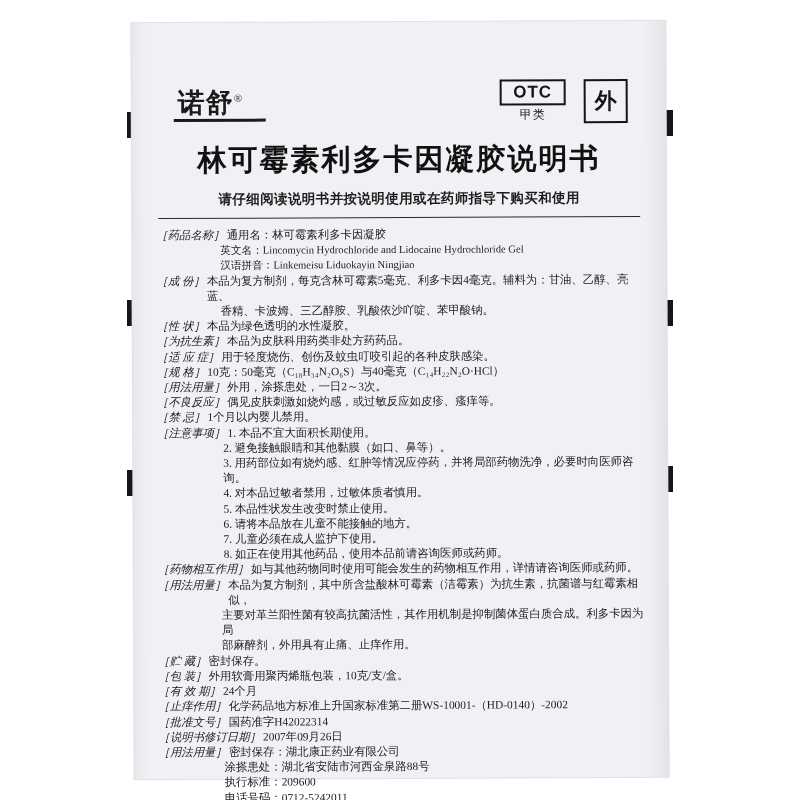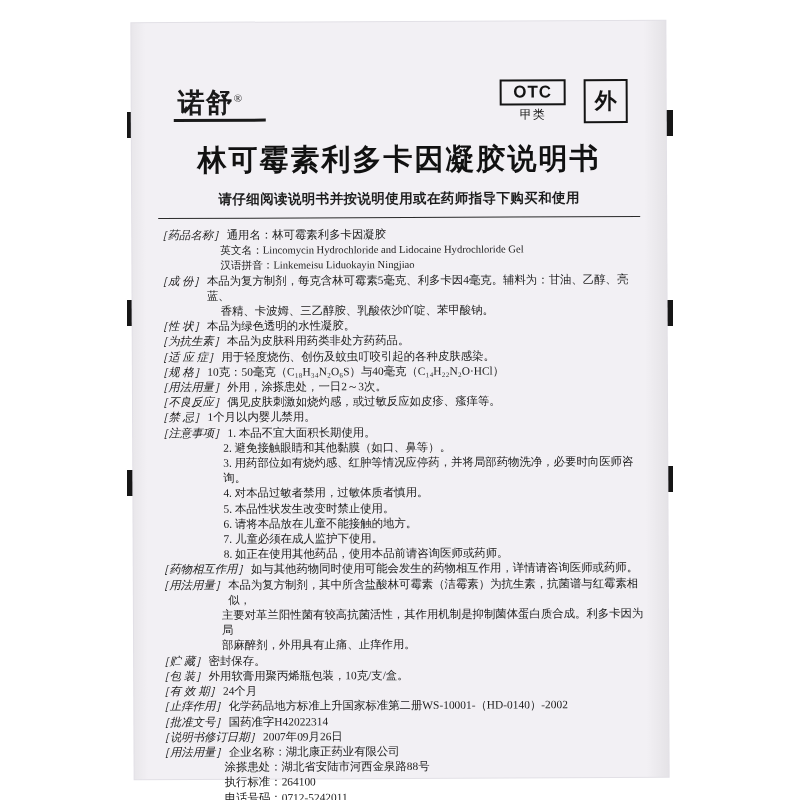--- a/index.html
+++ b/index.html
@@ -309,25 +309,25 @@
           <span class="label">［批准文号］</span>
           <span class="value">国药准字H42022314</span>
         </div>
         <div class="row">
           <span class="label">［说明书修订日期］</span>
           <span class="value">2007年09月26日</span>
         </div>
 
         <div class="row">
           <span class="label">［用法用量］</span>
-          <span class="value"><span>企业名称：</span><span>湖北康正药业有限公司</span></span>
+          <span class="value"><span>密封保存：</span><span>湖北康正药业有限公司</span></span>
         </div>
         <div class="notes-list">
           <div><span>涂搽患处：</span><span>湖北省安陆市河西金泉路88号</span></div>
-          <div><span>执行标准：</span><span>264100</span></div>
+          <div><span>执行标准：</span><span>209600</span></div>
           <div><span>电话号码：</span><span>0712-5242011</span></div>
 
         </div>
 
       </div>
 
     </div>
   </div>
 </div>
 

